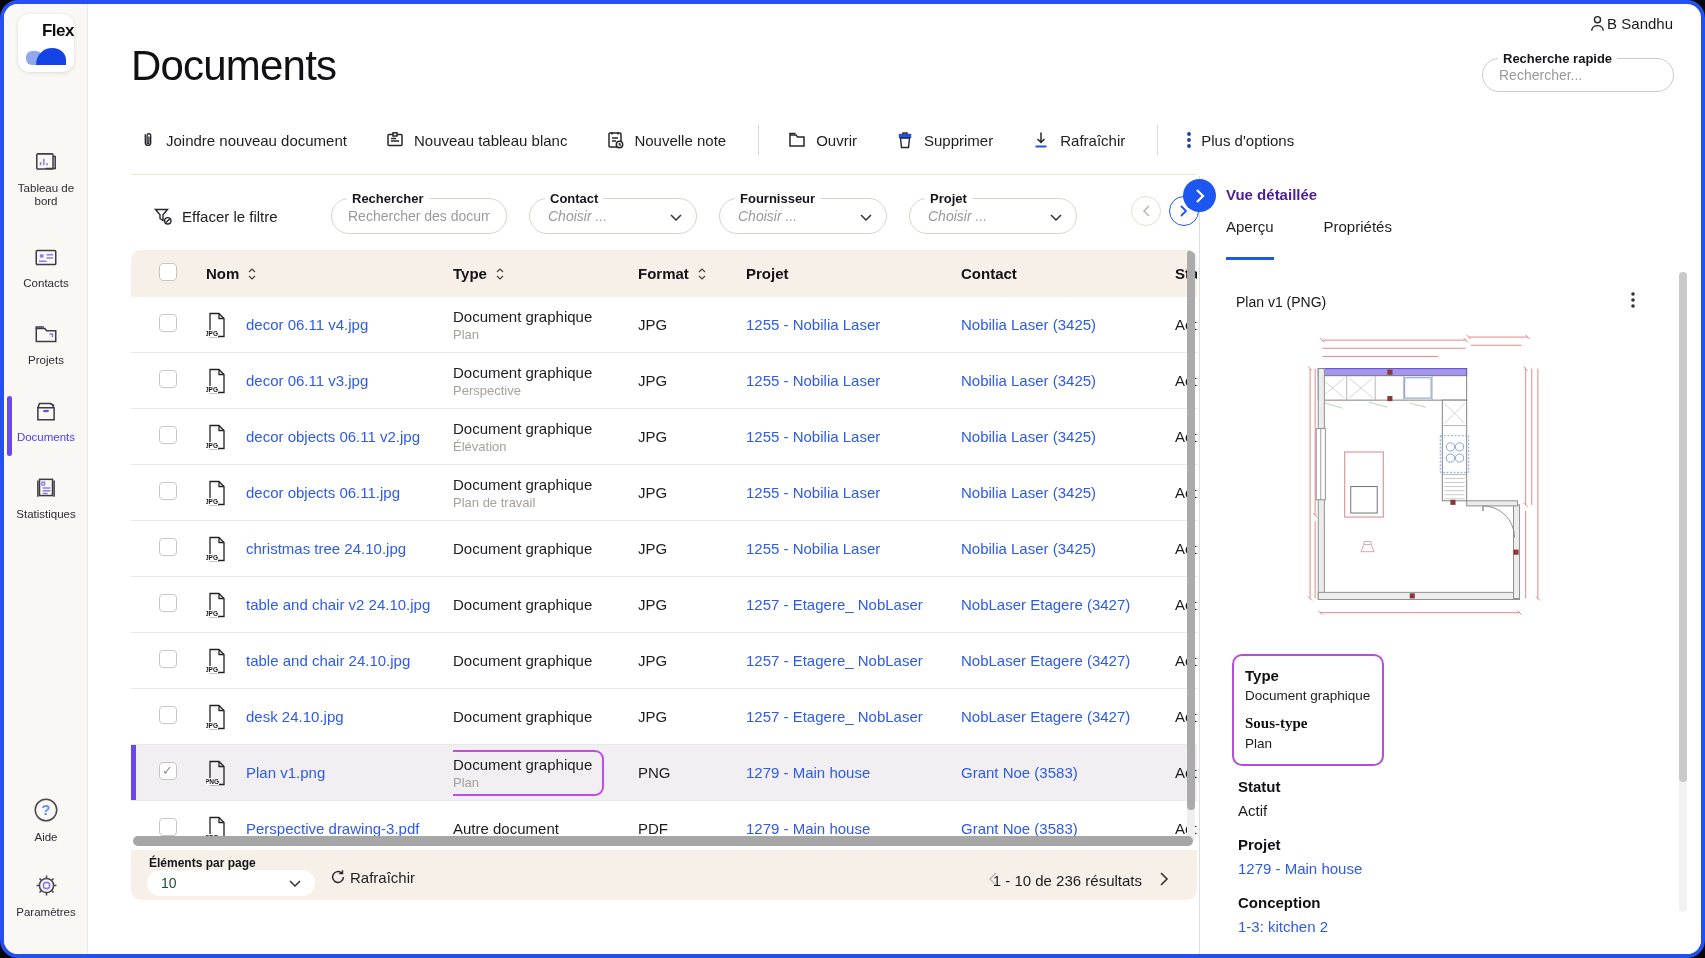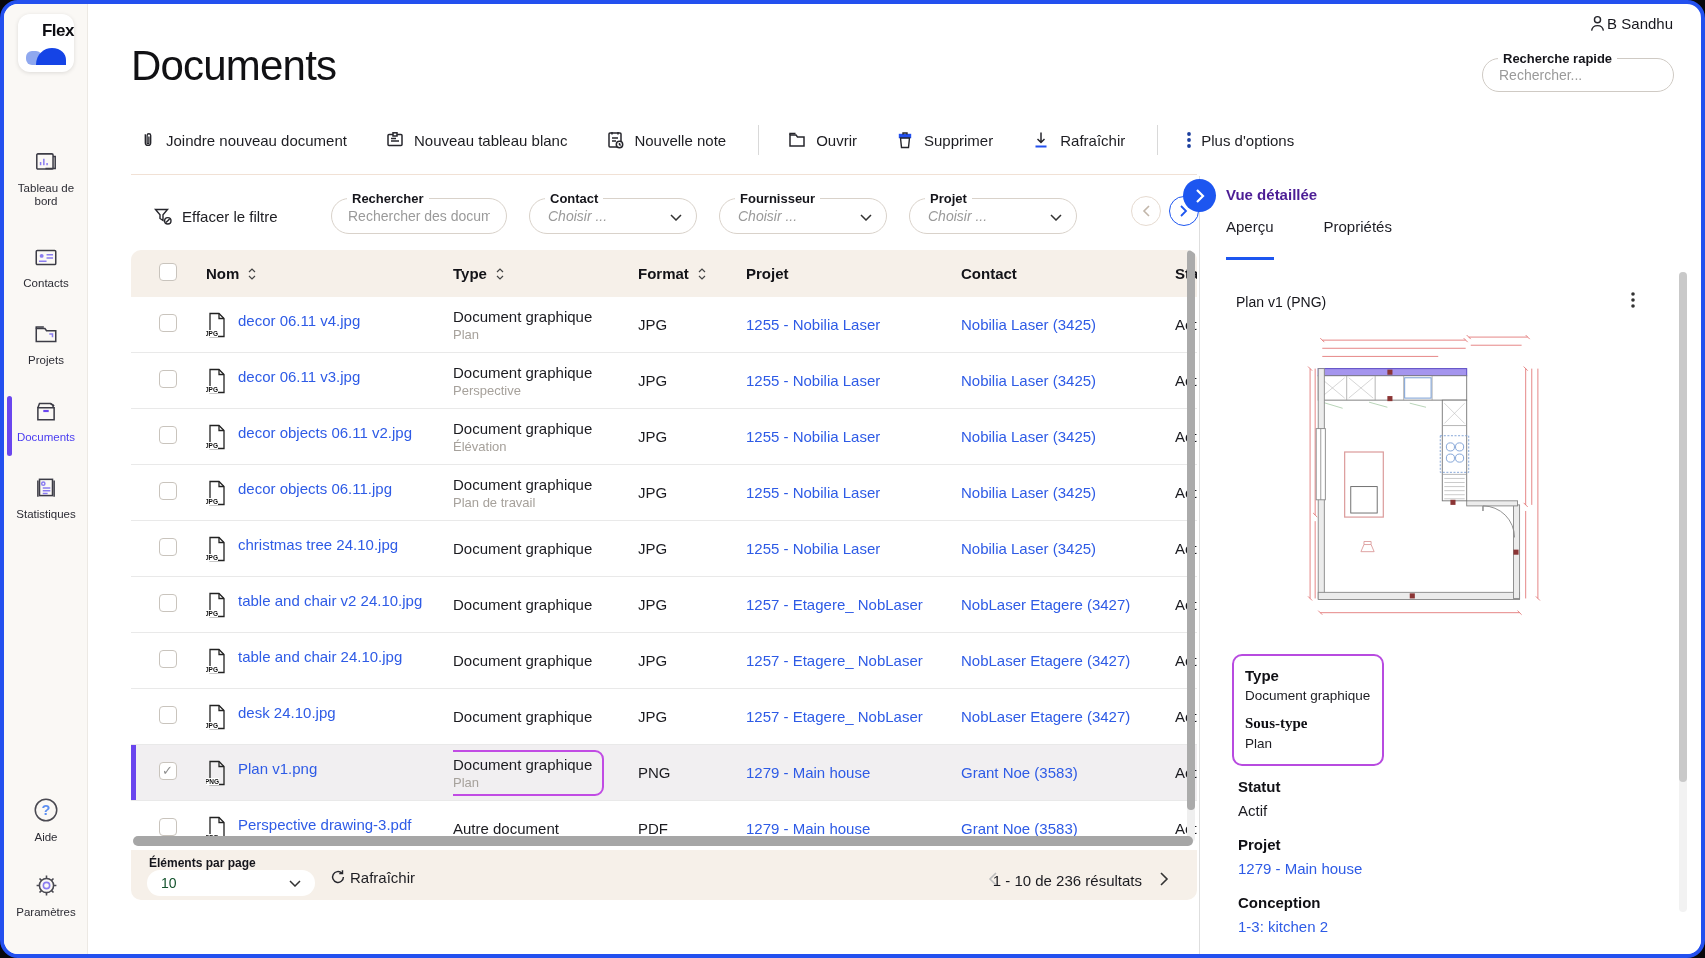--- a/index.html
+++ b/index.html
@@ -44,21 +44,21 @@
   .cb-next { border:1.5px solid #1d56f0; color:#1d56f0; }
 
   
   .tablecard { position:absolute; left:42px; top:246px; width:1066px; height:600px; overflow:hidden; border-radius:10px 10px 0 0; }
   .thead { display:flex; align-items:center; height:47px; background:#f6f0e9; width:1130px; }
   .trow { display:flex; align-items:center; height:56px; border-bottom:1px solid #e9e9e9; width:1130px; background:#fff; position:relative; }
   .trow.selected { background:#f1eff1; }
   .selbar { position:absolute; left:0; top:0; bottom:0; width:5px; background:#6a46ee; }
   .cell { flex:none; overflow:hidden; white-space:nowrap; }
   .c0 { width:75px; padding-left:28px; }
-  .c1 { width:247px; display:flex; gap:10px; }
+  .c1 { width:247px; display:flex; align-items:center; gap:18px; }
   .c2 { width:185px; }
   .c3 { width:108px; }
   .c4 { width:215px; }
   .c5 { width:214px; }
   .c6 { width:80px; }
   .hcell { font-size:15px; font-weight:bold; color:#131318; display:flex; align-items:center; gap:8px; }
   .link { color:#2e5be6; font-size:15px; }
   .plain { font-size:15px; color:#1b1b20; }
   .cbx { display:inline-block; width:18px; height:18px; border:1.5px solid #c9c4bd; border-radius:4px; background:#fff; cursor:pointer; position:relative; }
   .cbx.checked::after { content:"✓"; position:absolute; left:2px; top:0px; font-size:13px; color:#8f8f8f; }

